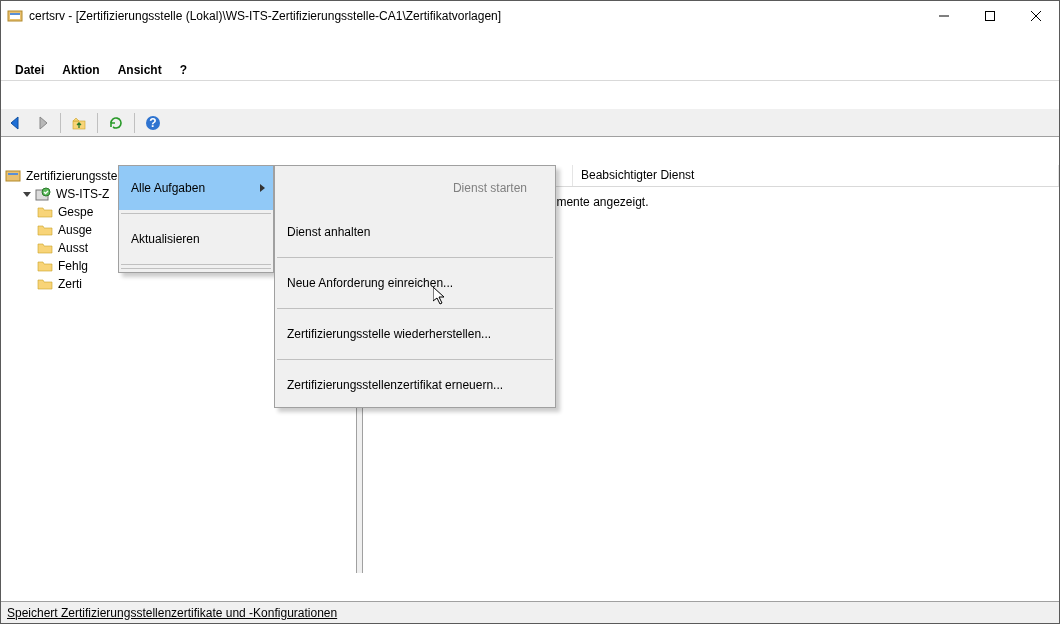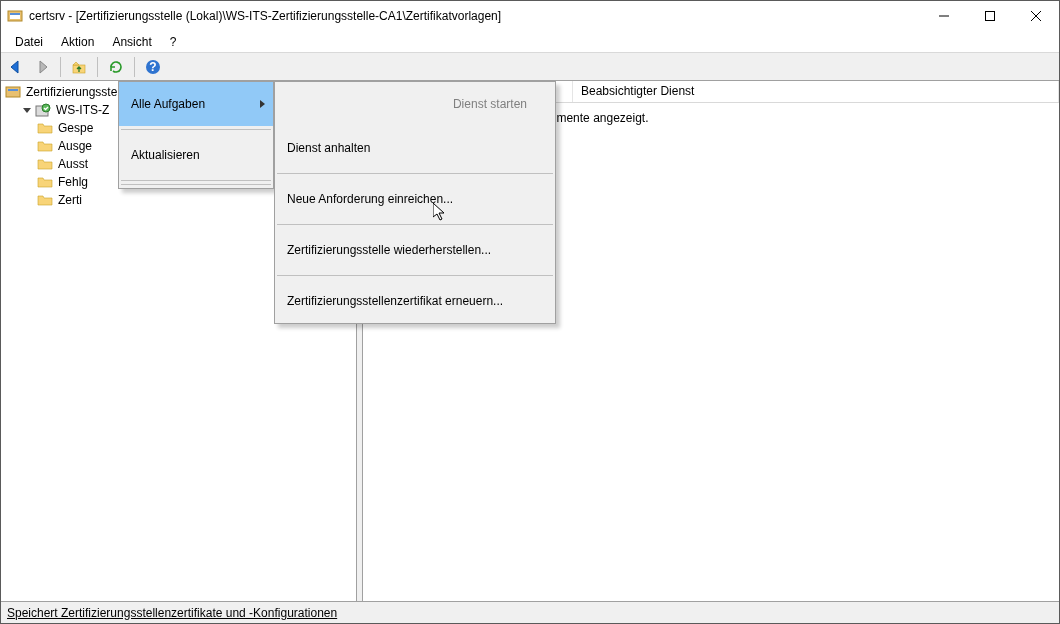--- a/index.html
+++ b/index.html
@@ -1,24 +1,24 @@
 <!DOCTYPE html>
 <html><head>
 <meta charset="utf-8">
 <style>
   * { box-sizing: border-box; margin: 0; padding: 0; font-family: "Segoe UI", Tahoma, sans-serif; font-size: 12px; }
   html, body { width: 1060px; height: 624px; overflow: hidden; background: #fff; }
-  .window { width: 1060px; height: 624px; display: flex; flex-direction: column; border: 1px solid #5a5a5a; }
+  .window { width: 1060px; height: 624px; display: flex; flex-direction: column; border: 1px solid #5a5a5a; gap: 28px; }
   .titlebar { height: 30px; background: #fff; display: flex; align-items: center; padding-left: 6px; }
   .titlebar .title-icon { width: 16px; height: 16px; margin-right: 6px; }
   .titlebar .title-text { flex: 1; color: #000; font-size: 12px; white-space: nowrap; overflow: hidden; text-overflow: ellipsis; }
   .win-controls { display: flex; }
   .win-btn { width: 46px; height: 30px; display: flex; align-items: center; justify-content: center; }
   .menubar { height: 22px; background: #fff; display: flex; align-items: center; padding: 0 6px; gap: 2px; border-top: 0; border-bottom: 1px solid #d9d9d9; }
-  .menu-item { padding: 2px 8px; cursor: default; border-radius: 2px; }
+  .menu-item { padding: 2px 8px; cursor: default; border-radius: 2px; font-weight: bold; }
   .toolbar { height: 28px; background: #f0f0f0; border-bottom: 1px solid #a0a0a0; display: flex; align-items: center; padding: 0 4px; gap: 4px; }
   .toolbar .tbtn { width: 22px; height: 22px; display: flex; align-items: center; justify-content: center; border: 1px solid transparent; border-radius: 2px; }
   .toolbar .sep { width: 1px; height: 20px; background: #c0c0c0; margin: 0 3px; }
 
   .body-area { flex: 1; display: flex; border-top: 0; position: relative; }
   .tree-pane { width: 356px; border-right: 1px solid #a0a0a0; background: #fff; overflow: hidden; position: relative; }
   .tree-pane .tree-root { padding: 2px 0 0 4px; }
   .tree-row { height: 18px; display: flex; align-items: center; white-space: nowrap; }
   .tree-row .label { padding: 0 2px; }
   .tree-row.sel .label { background: transparent; }

